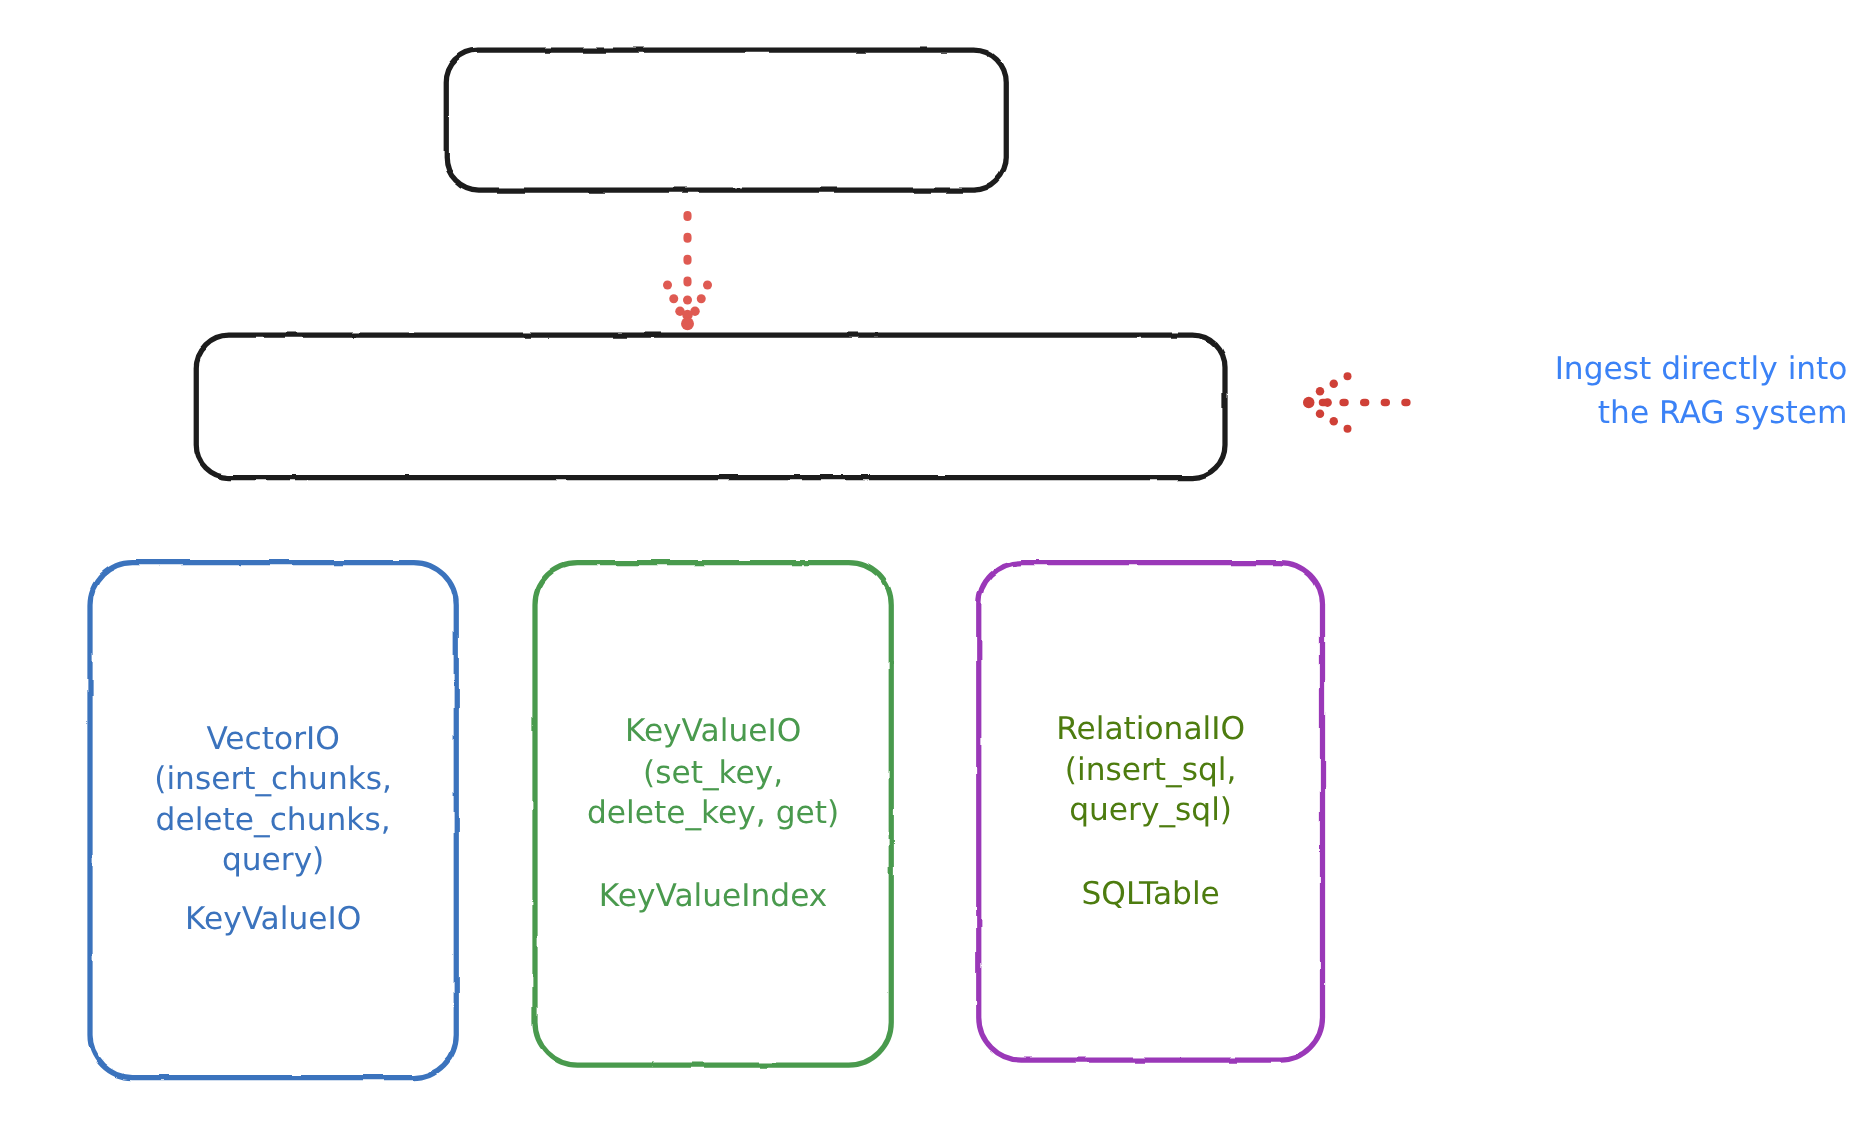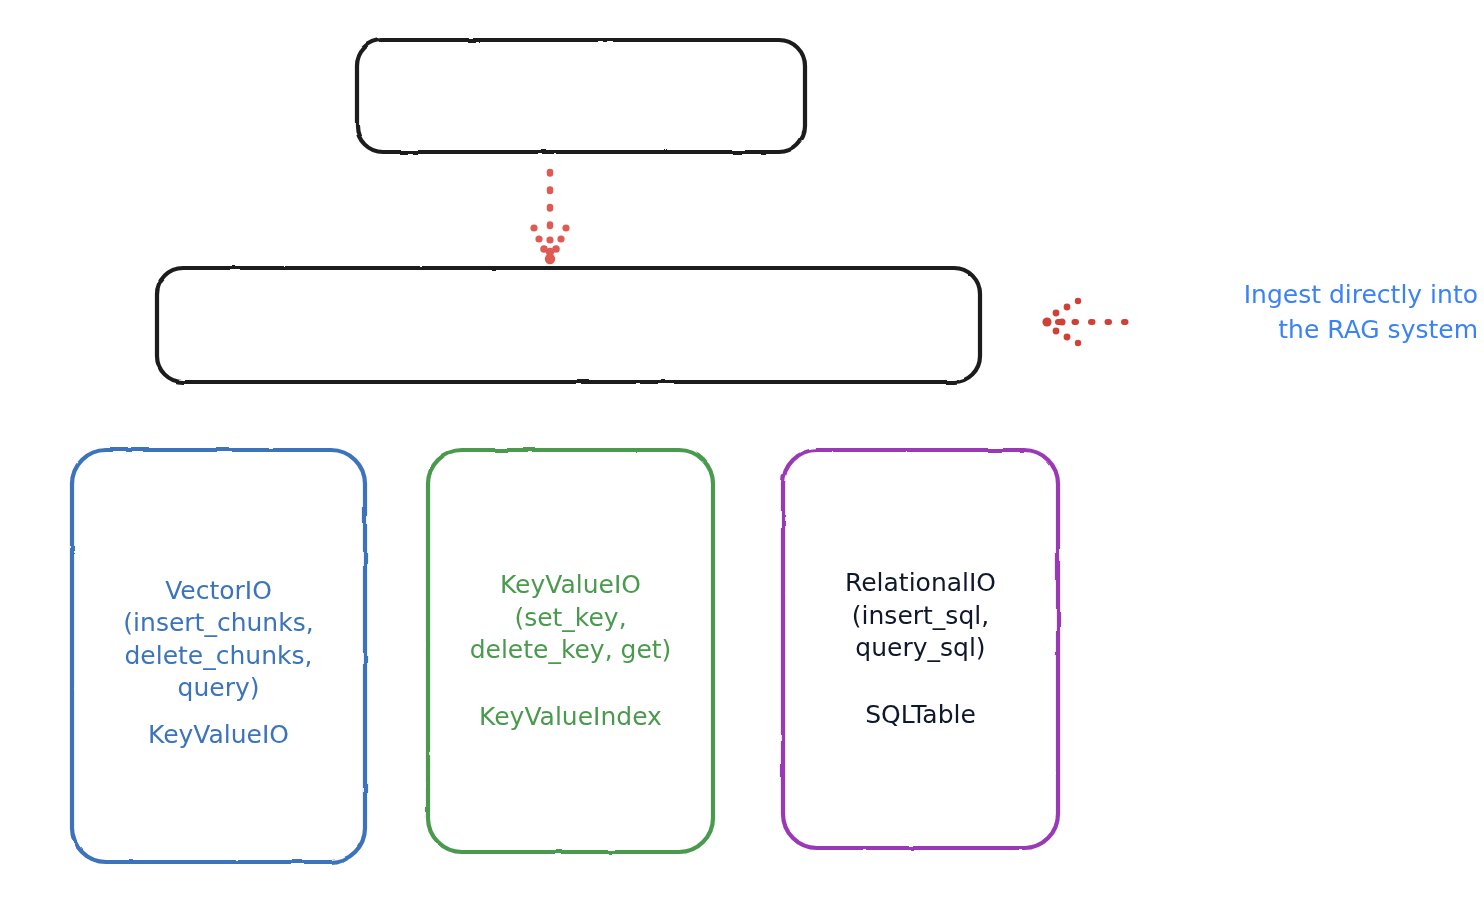--- a/index.html
+++ b/index.html
@@ -70,21 +70,21 @@
     font-family: "DejaVu Sans", sans-serif;
     font-weight: 500;
     line-height: 1.30;
     white-space: pre-line;
   }
   .store-title { font-size: 25px; }
   .store-index { font-size: 25px; margin-top: 34px; }
 
   #vector-box .store-title, #vector-box .store-index { color: #3b73bd; margin-top: 14px; }
   #keyvalue-box .store-title, #keyvalue-box .store-index { color: #4a9a4e; }
-  #relational-box .store-title, #relational-box .store-index { color: #0f172a; }
+  #relational-box .store-title, #relational-box .store-index { color: #4d7c0f; }
 
   #vector-box .store-title { font-size: 25px; }
   #keyvalue-box .store-title { font-size: 25px; }
   #relational-box .store-title { font-size: 25px; }
 
   
   #ingest-note {
     position: absolute;
     left: 1148px; top: 278px;
     width: 330px;

